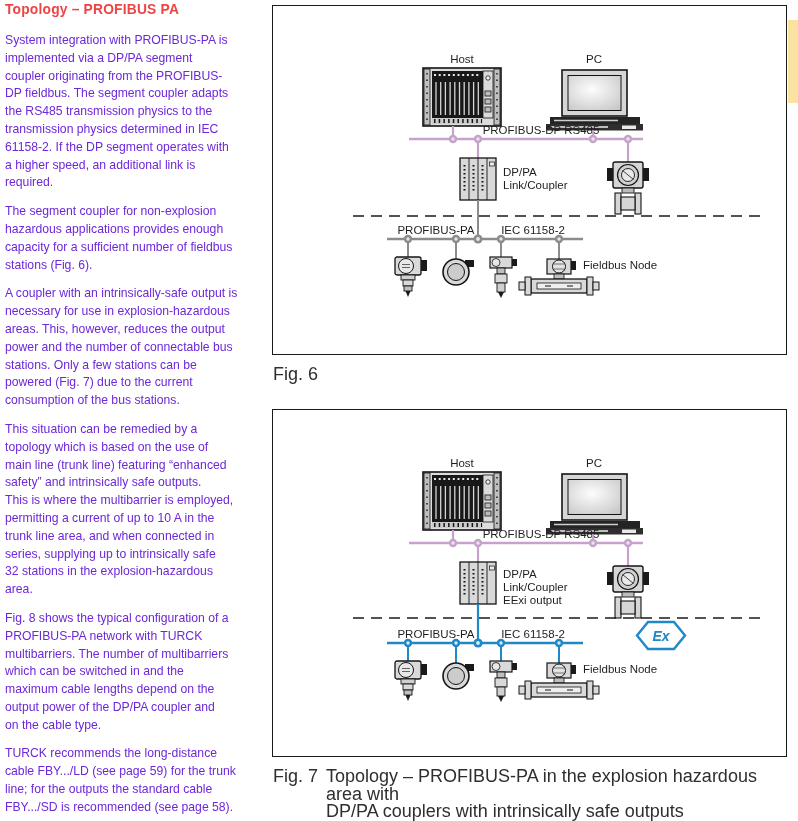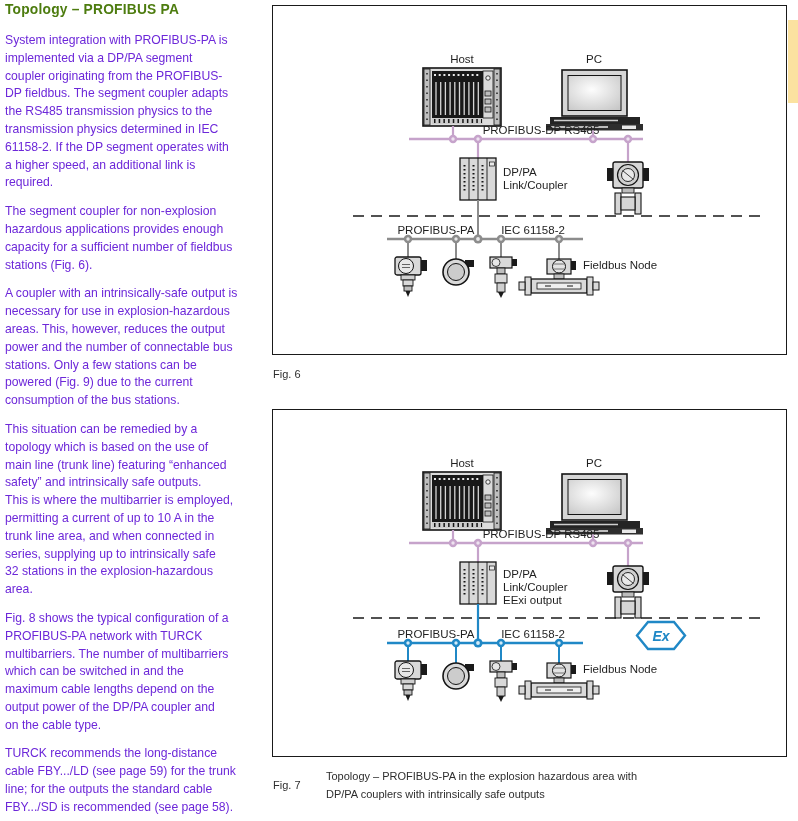--- a/index.html
+++ b/index.html
@@ -1,25 +1,25 @@
 <!DOCTYPE html>
 <html><head>
 <meta charset="utf-8">
 <style>
   html,body{margin:0;padding:0;}
   body{width:798px;height:821px;position:relative;background:#ffffff;
        font-family:"Liberation Sans",sans-serif;overflow:hidden;color:#2b2b2b;}
   .left-col{position:absolute;left:5px;top:2px;width:262px;}
-  .heading{font-size:13.8px;font-weight:bold;color:#4d7c0f;margin:0 0 15px 0;letter-spacing:.2px;}
+  .heading{font-size:13.8px;font-weight:bold;color:#ef4444;margin:0 0 15px 0;letter-spacing:.2px;}
   .para{font-size:12.2px;line-height:17.8px;margin:0 0 11px 0;white-space:pre-line;color:#6d28d9;}
   .right-col{position:absolute;left:272px;top:5px;width:515px;}
   .fig-box{border:1.5px solid #1a1a1a;background:#fff;box-sizing:border-box;width:515px;}
   .fig-box svg{display:block;}
   #fig7-box{margin-top:26px;}
-  .fig-caption{display:flex;margin:11px 0 0 1px;font-size:11px;line-height:17.3px;color:#2e2e2e;align-items:center;}
+  .fig-caption{display:flex;margin:11px 0 0 1px;font-size:18px;line-height:17.3px;color:#2e2e2e;}
   .fig-caption .fig-label{width:53px;flex:none;}
   .fig-caption .fig-text{white-space:pre-line;}
   .page-tab{position:absolute;right:0;top:20px;width:10px;height:83px;background:#fbe2a0;}
   svg text{font-family:"Liberation Sans",sans-serif;font-size:11.5px;fill:#1f1f1f;}
   svg text.ex-text{font-size:14px;font-style:italic;font-weight:bold;fill:#2088c6;}
 </style>
 </head>
 <body>
 
 <div class="left-col">
@@ -35,21 +35,21 @@
 required.</p>
   <p class="para">The segment coupler for non-explosion
 hazardous applications provides enough
 capacity for a sufficient number of fieldbus
 stations (Fig. 6).</p>
   <p class="para">A coupler with an intrinsically-safe output is
 necessary for use in explosion-hazardous
 areas. This, however, reduces the output
 power and the number of connectable bus
 stations. Only a few stations can be
-powered (Fig. 9) due to the current
+powered (Fig. 7) due to the current
 consumption of the bus stations.</p>
   <p class="para">This situation can be remedied by a
 topology which is based on the use of
 main line (trunk line) featuring “enhanced
 safety” and intrinsically safe outputs.
 This is where the multibarrier is employed,
 permitting a current of up to 10 A in the
 trunk line area, and when connected in
 series, supplying up to intrinsically safe
 32 stations in the explosion-hazardous

